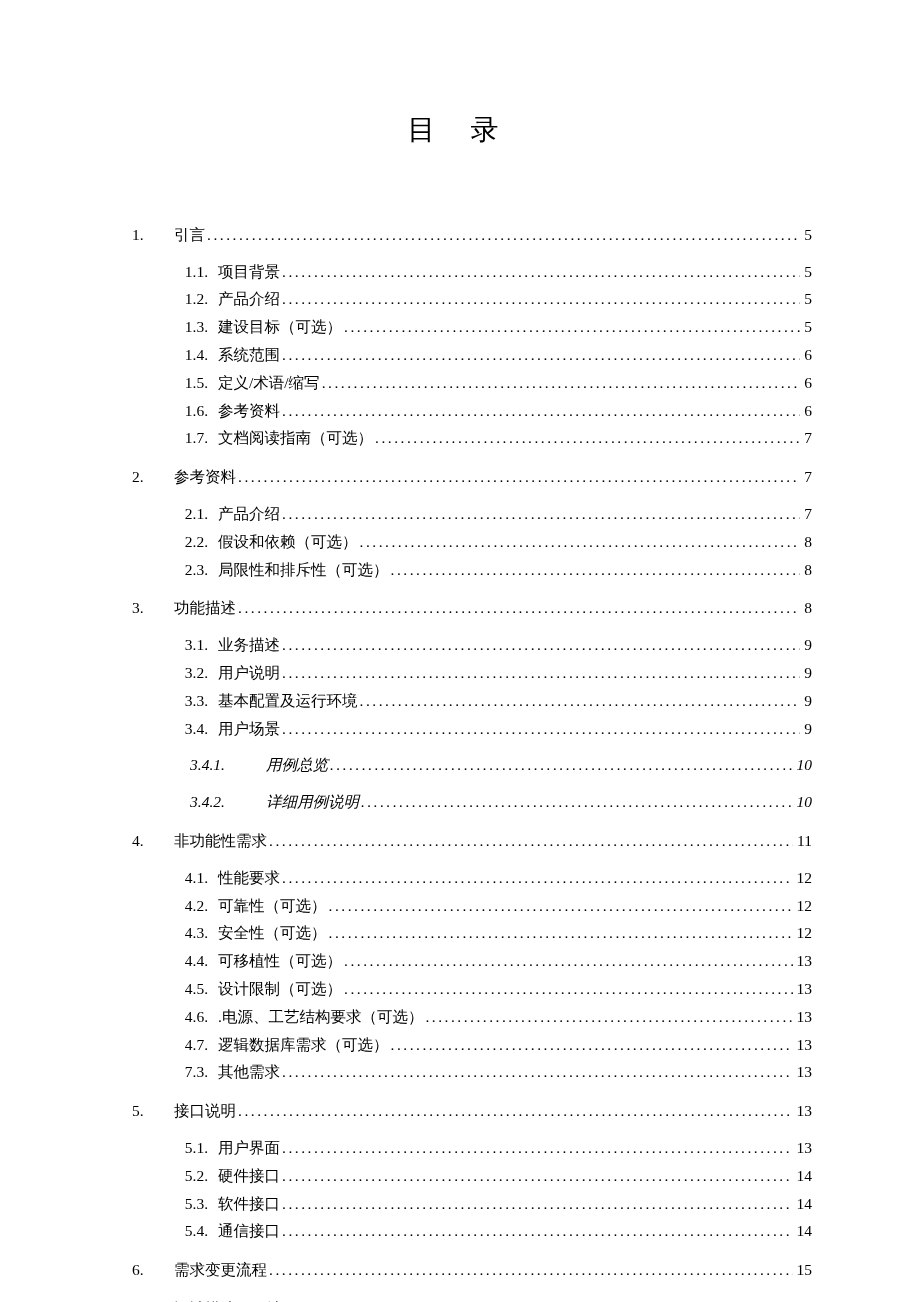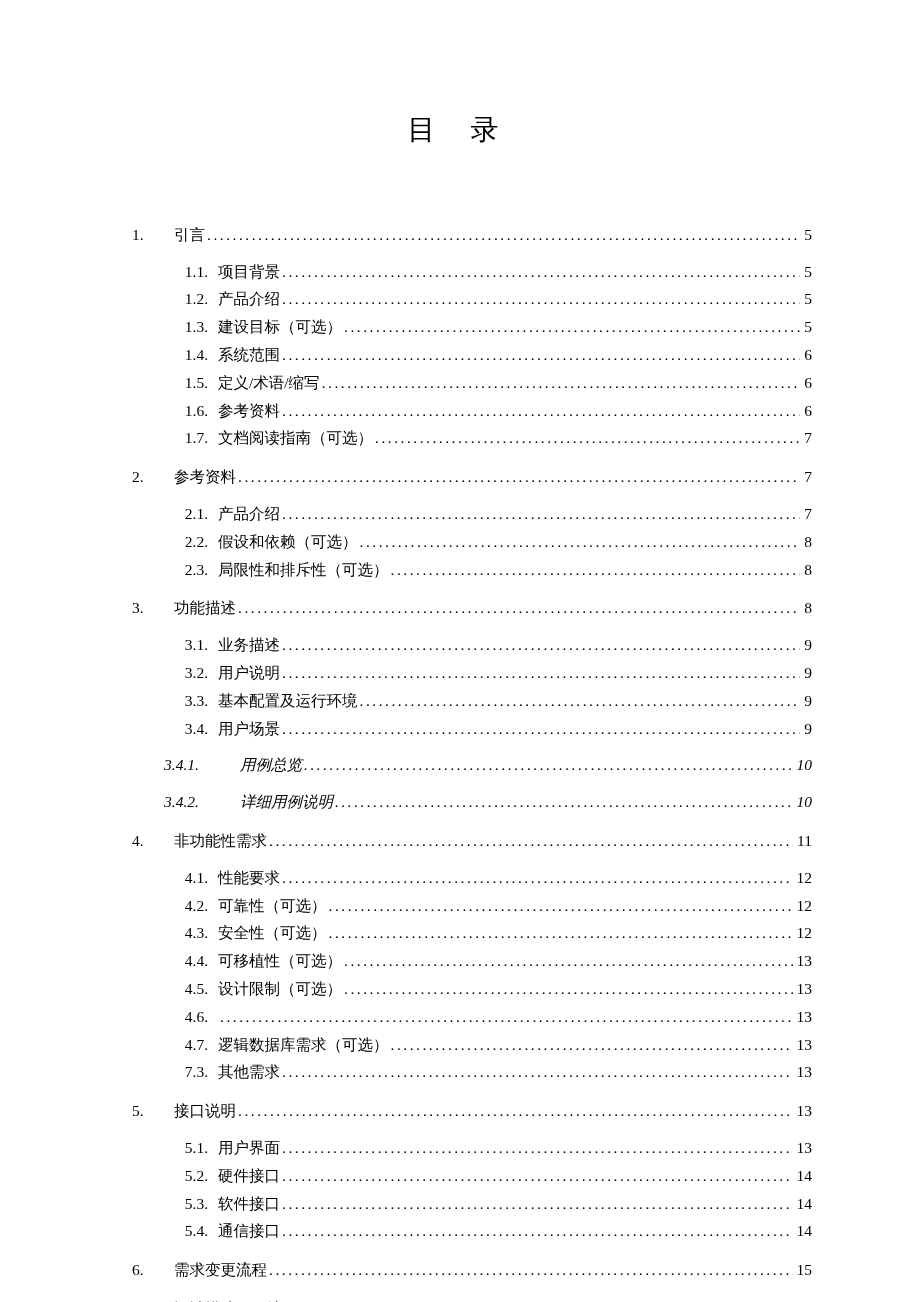--- a/index.html
+++ b/index.html
@@ -61,21 +61,21 @@
   }
   .toc-entry .page-num {
     flex: 0 0 auto;
     padding-left: 2px;
   }
 
   .level-1 { margin-left: 24px; margin-top: 10px; }
   .level-1 .num { min-width: 32px; }
   .level-2 { margin-left: 44px; margin-top: 3px; }
   .level-2 .num { min-width: 56px; text-align: right; }
-  .level-3 { margin-left: 56px; margin-top: 12px; margin-bottom: 2px; font-style: italic; }
+  .level-3 { margin-left: 82px; margin-top: 12px; margin-bottom: 2px; font-style: italic; }
   .level-3 .num { min-width: 66px; }
   .level-3 .page-num { font-style: italic; }
 
   .group-gap { margin-top: 14px; }
   .sub-first { margin-top: 12px; }
 </style>
 </head>
 <body>
 
 <div class="page">
@@ -226,20 +226,21 @@
         <span class="page-num">13</span>
       </li>
       <li class="toc-entry level-2">
         <span class="num">4.5.</span>
         <span class="text">设计限制（可选）</span>
         <span class="leader"></span>
         <span class="page-num">13</span>
       </li>
       <li class="toc-entry level-2">
         <span class="num">4.6.</span>
+        <span class="text">.电源、工艺结构要求（可选） </span>
         <span class="leader"></span>
         <span class="page-num">13</span>
       </li>
       <li class="toc-entry level-2">
         <span class="num">4.7.</span>
         <span class="text">逻辑数据库需求（可选）</span>
         <span class="leader"></span>
         <span class="page-num">13</span>
       </li>
       <li class="toc-entry level-2">

